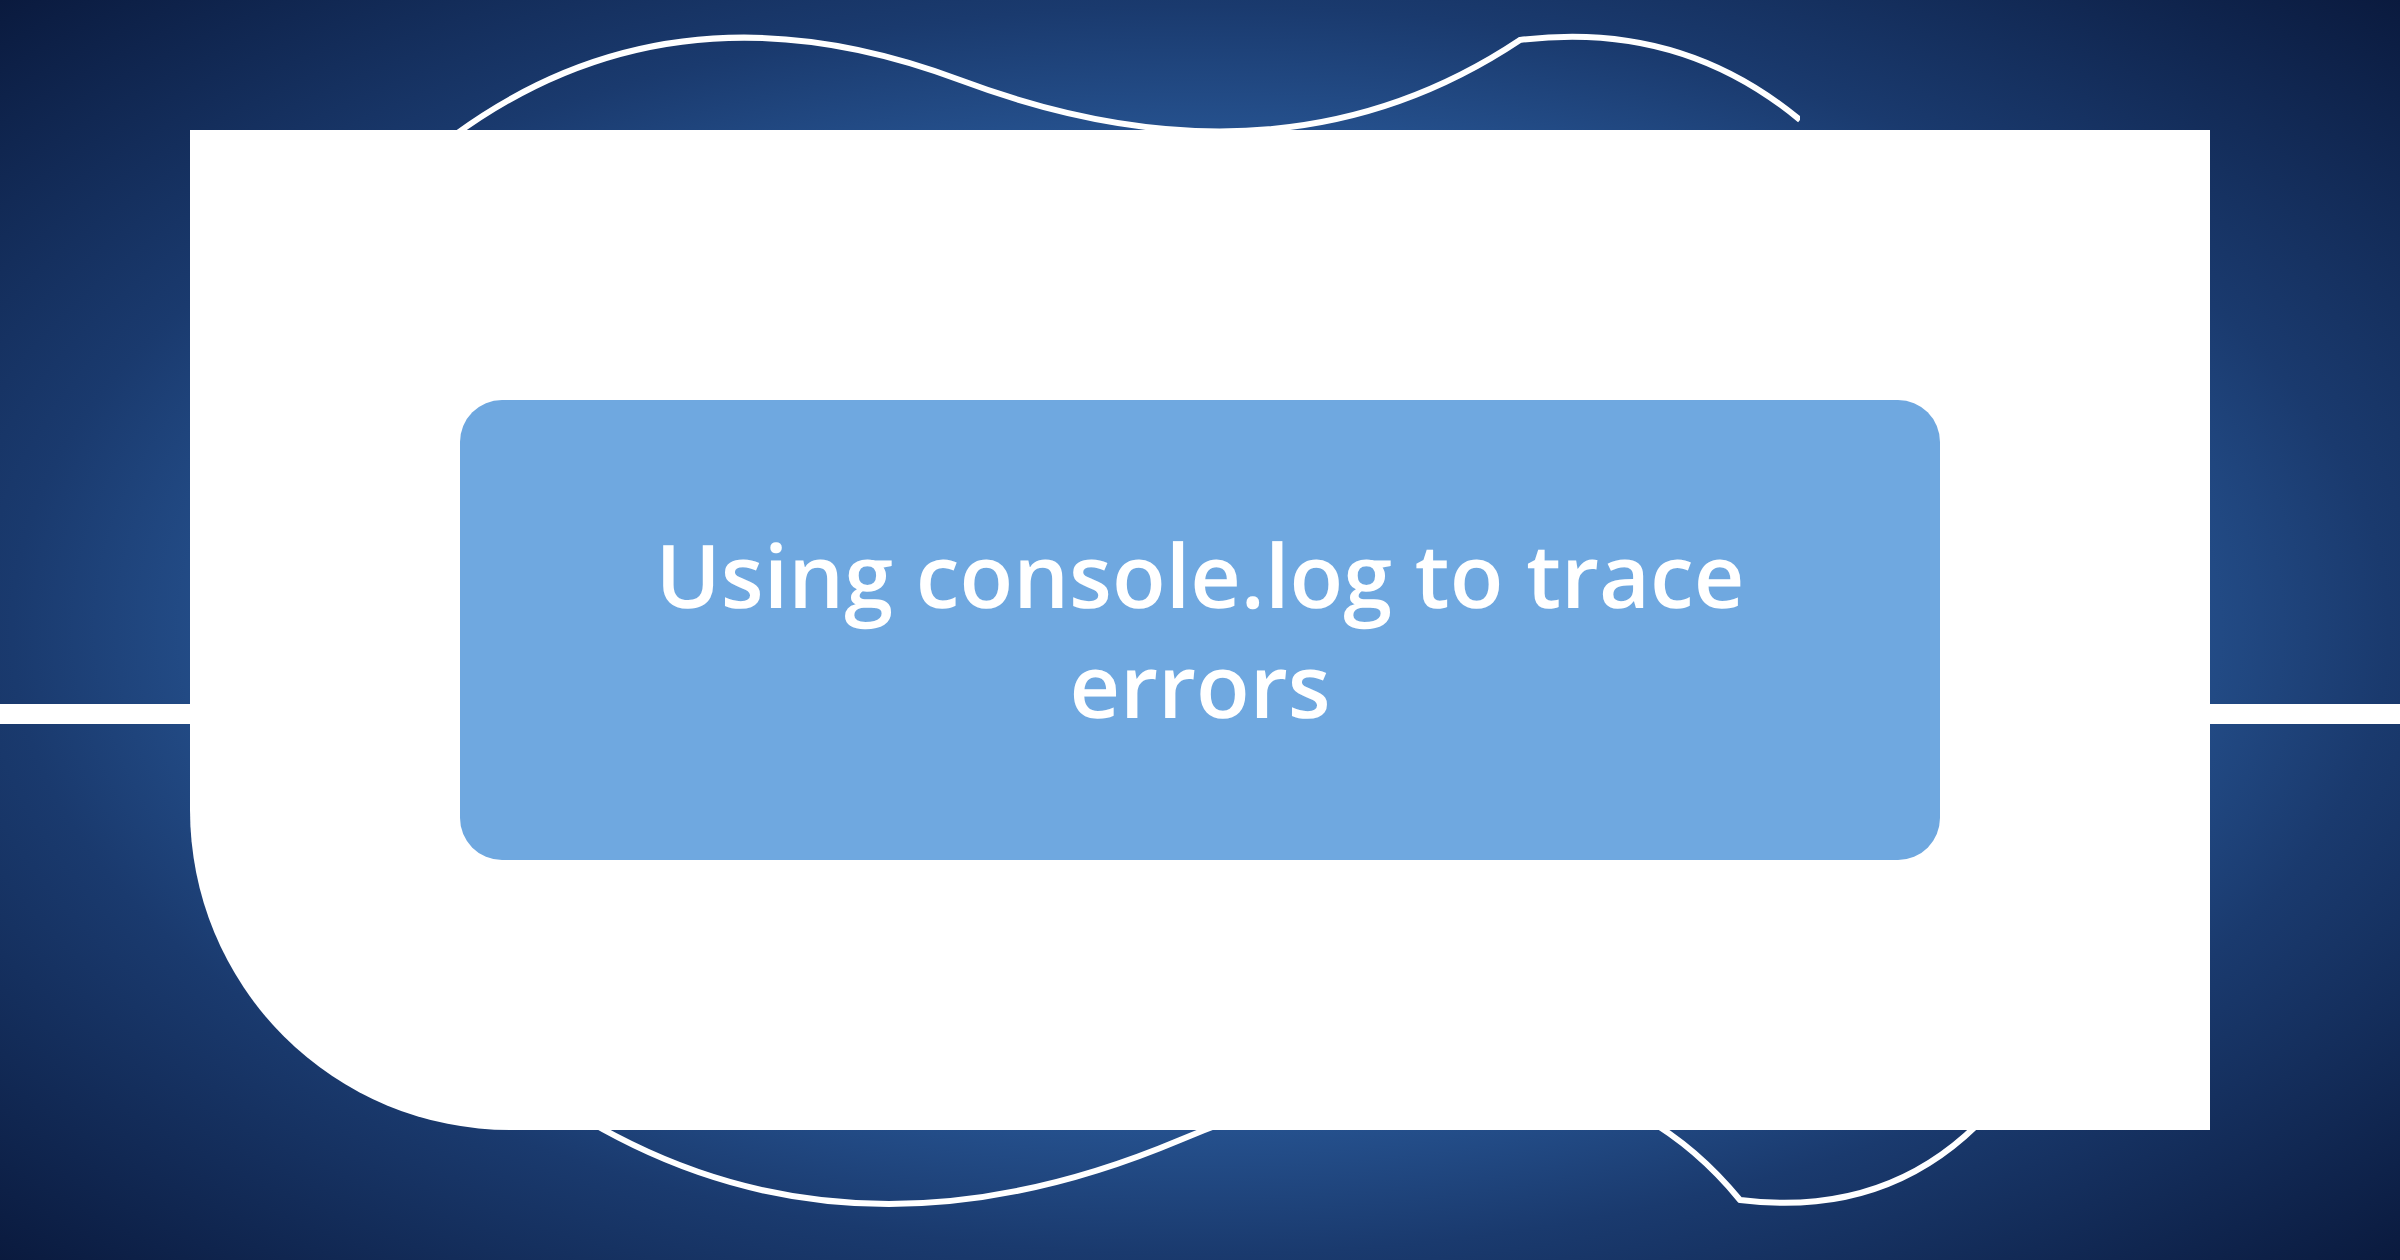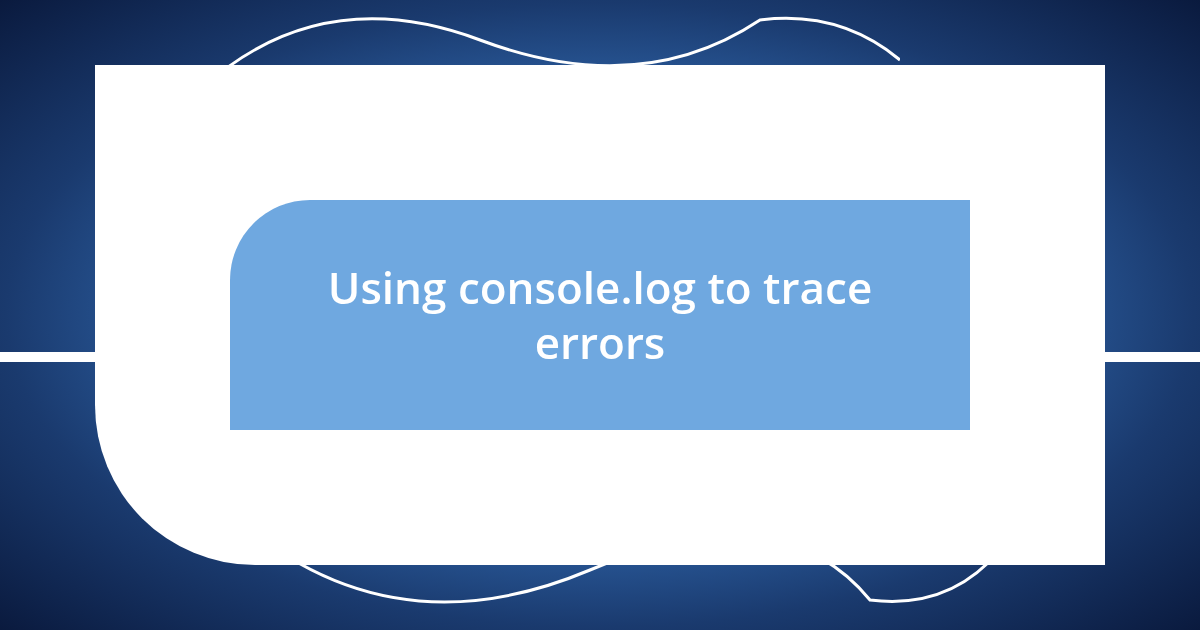--- a/index.html
+++ b/index.html
@@ -58,20 +58,21 @@
       width: 740px;
       height: 230px;
       background: #6fa8e0;
       border-top-left-radius: 80px;
       border-top-right-radius: 0;
       border-bottom-left-radius: 0;
       border-bottom-right-radius: 0;
       display: flex;
       align-items: center;
       justify-content: center;
+      border-radius: 21px;
     }
     .title-text {
       color: white;
       font-size: 44px;
       font-weight: 600;
       text-align: center;
       line-height: 1.25;
       max-width: 560px;
     }
   </style>

